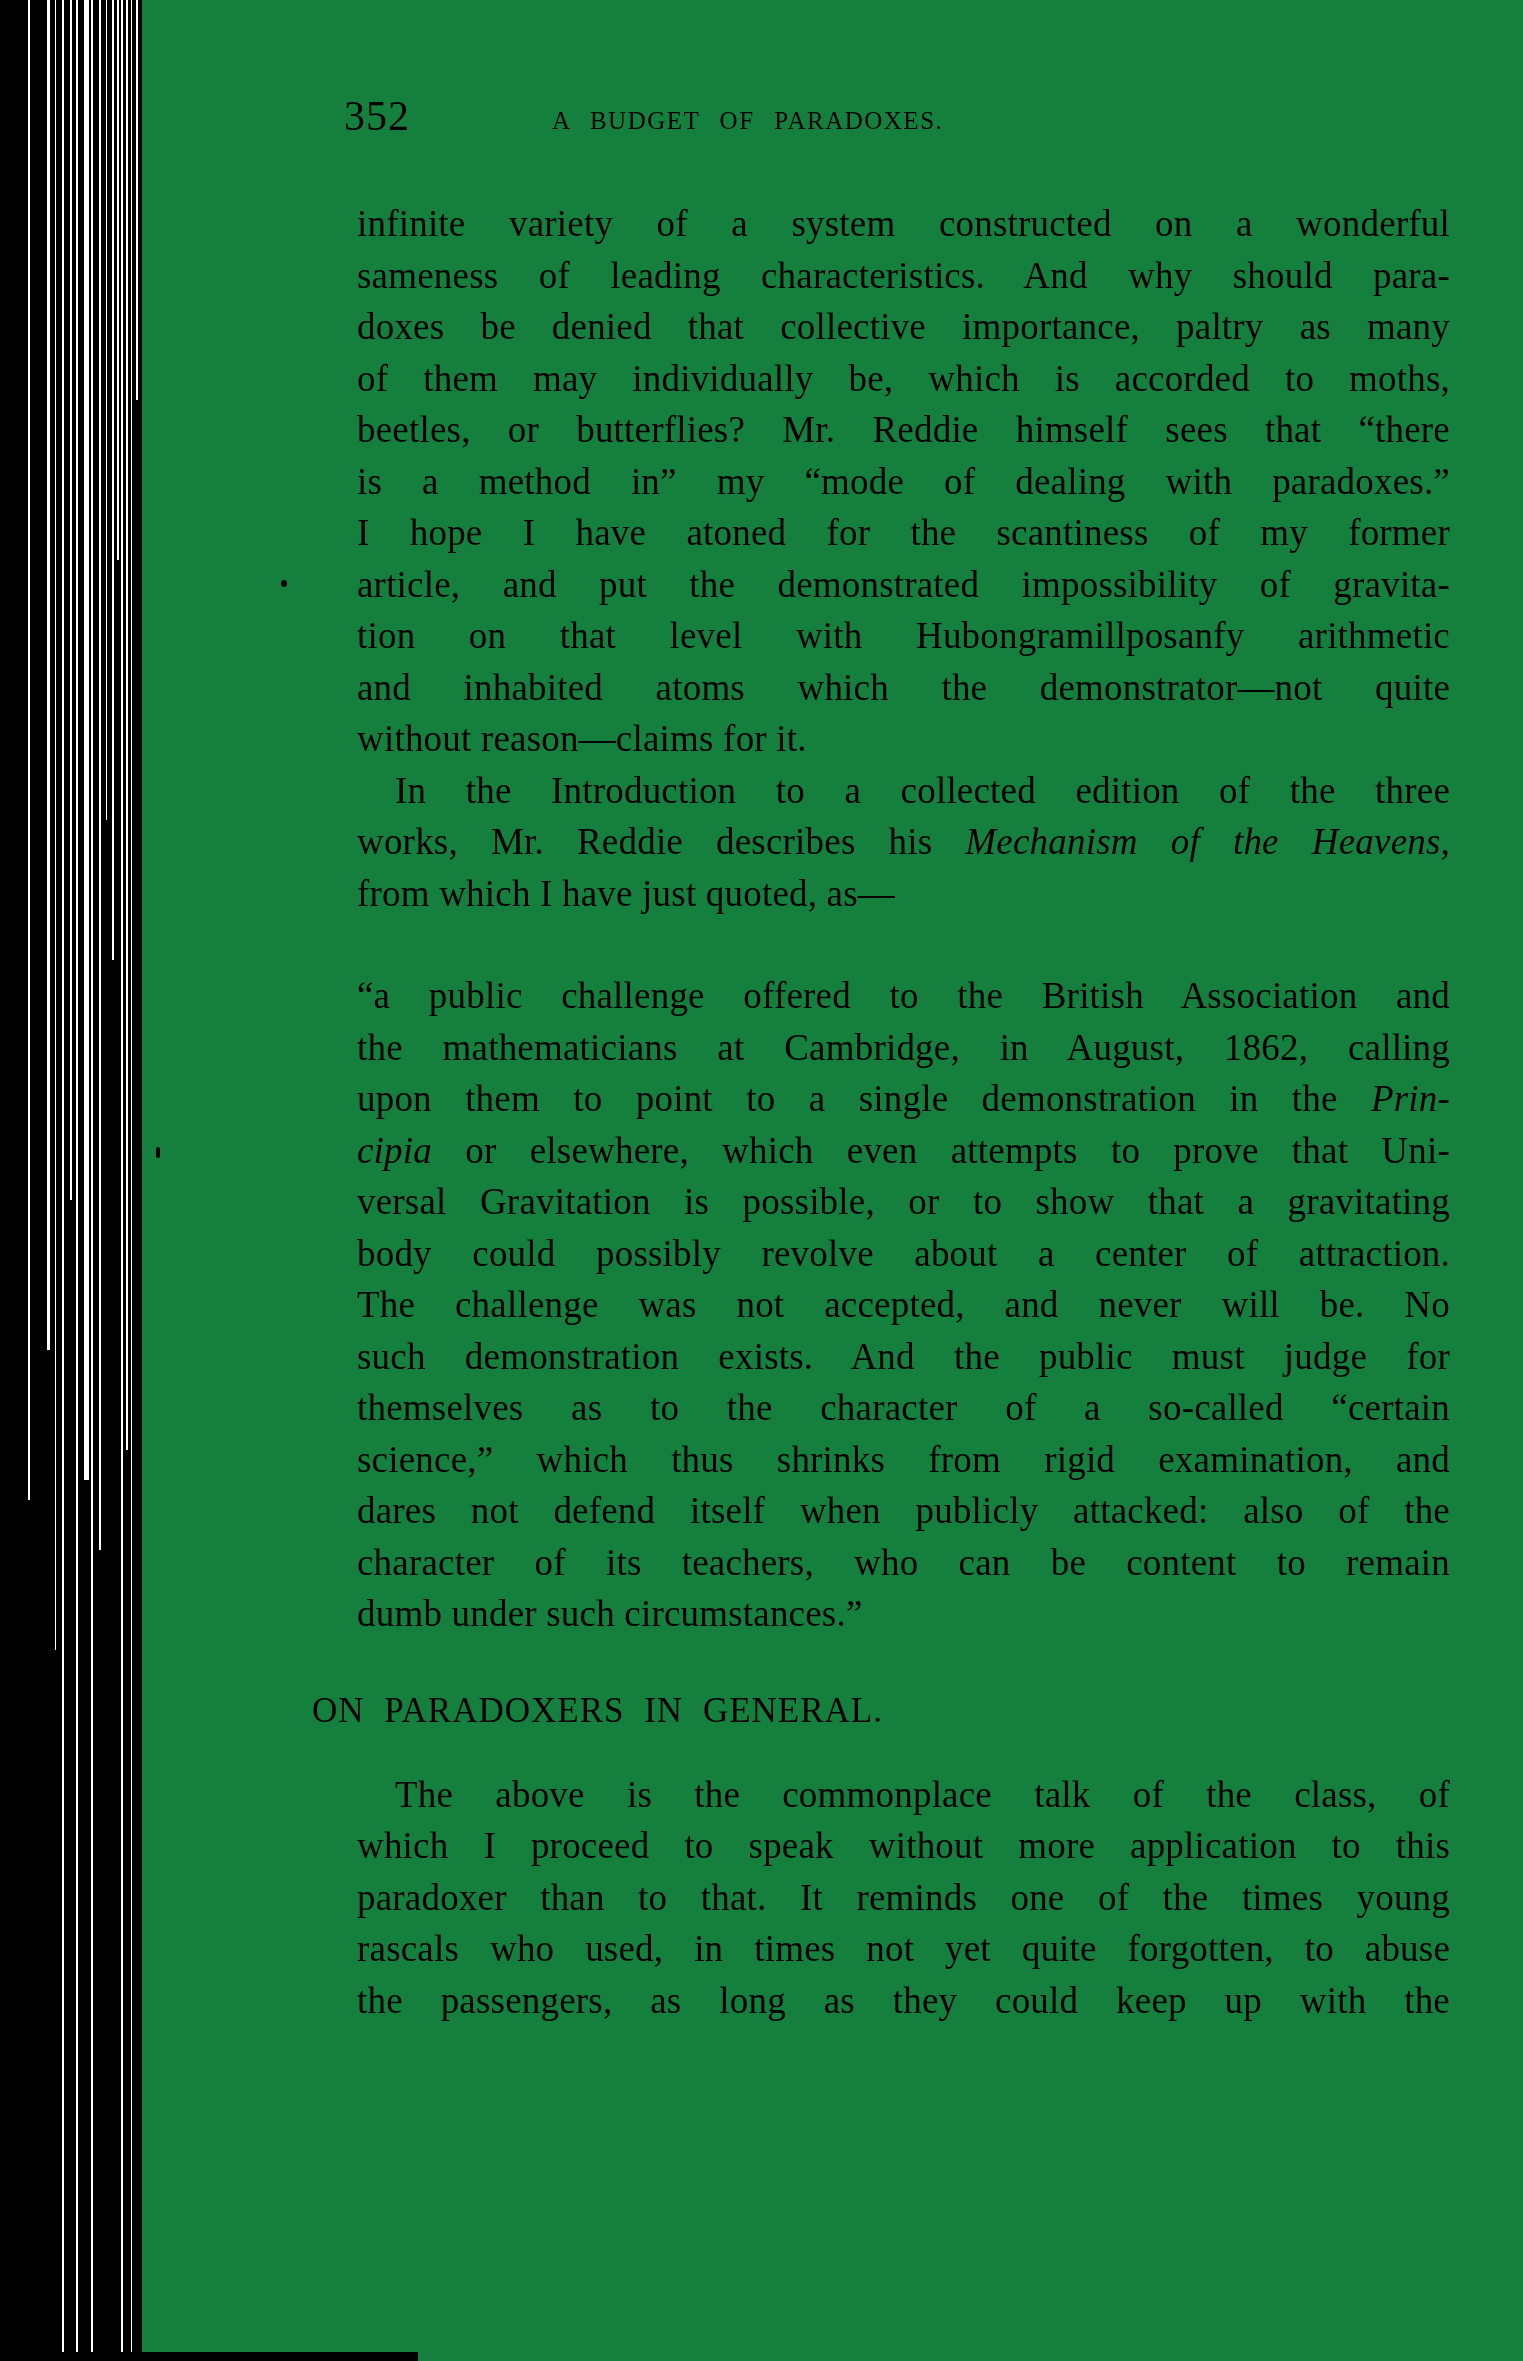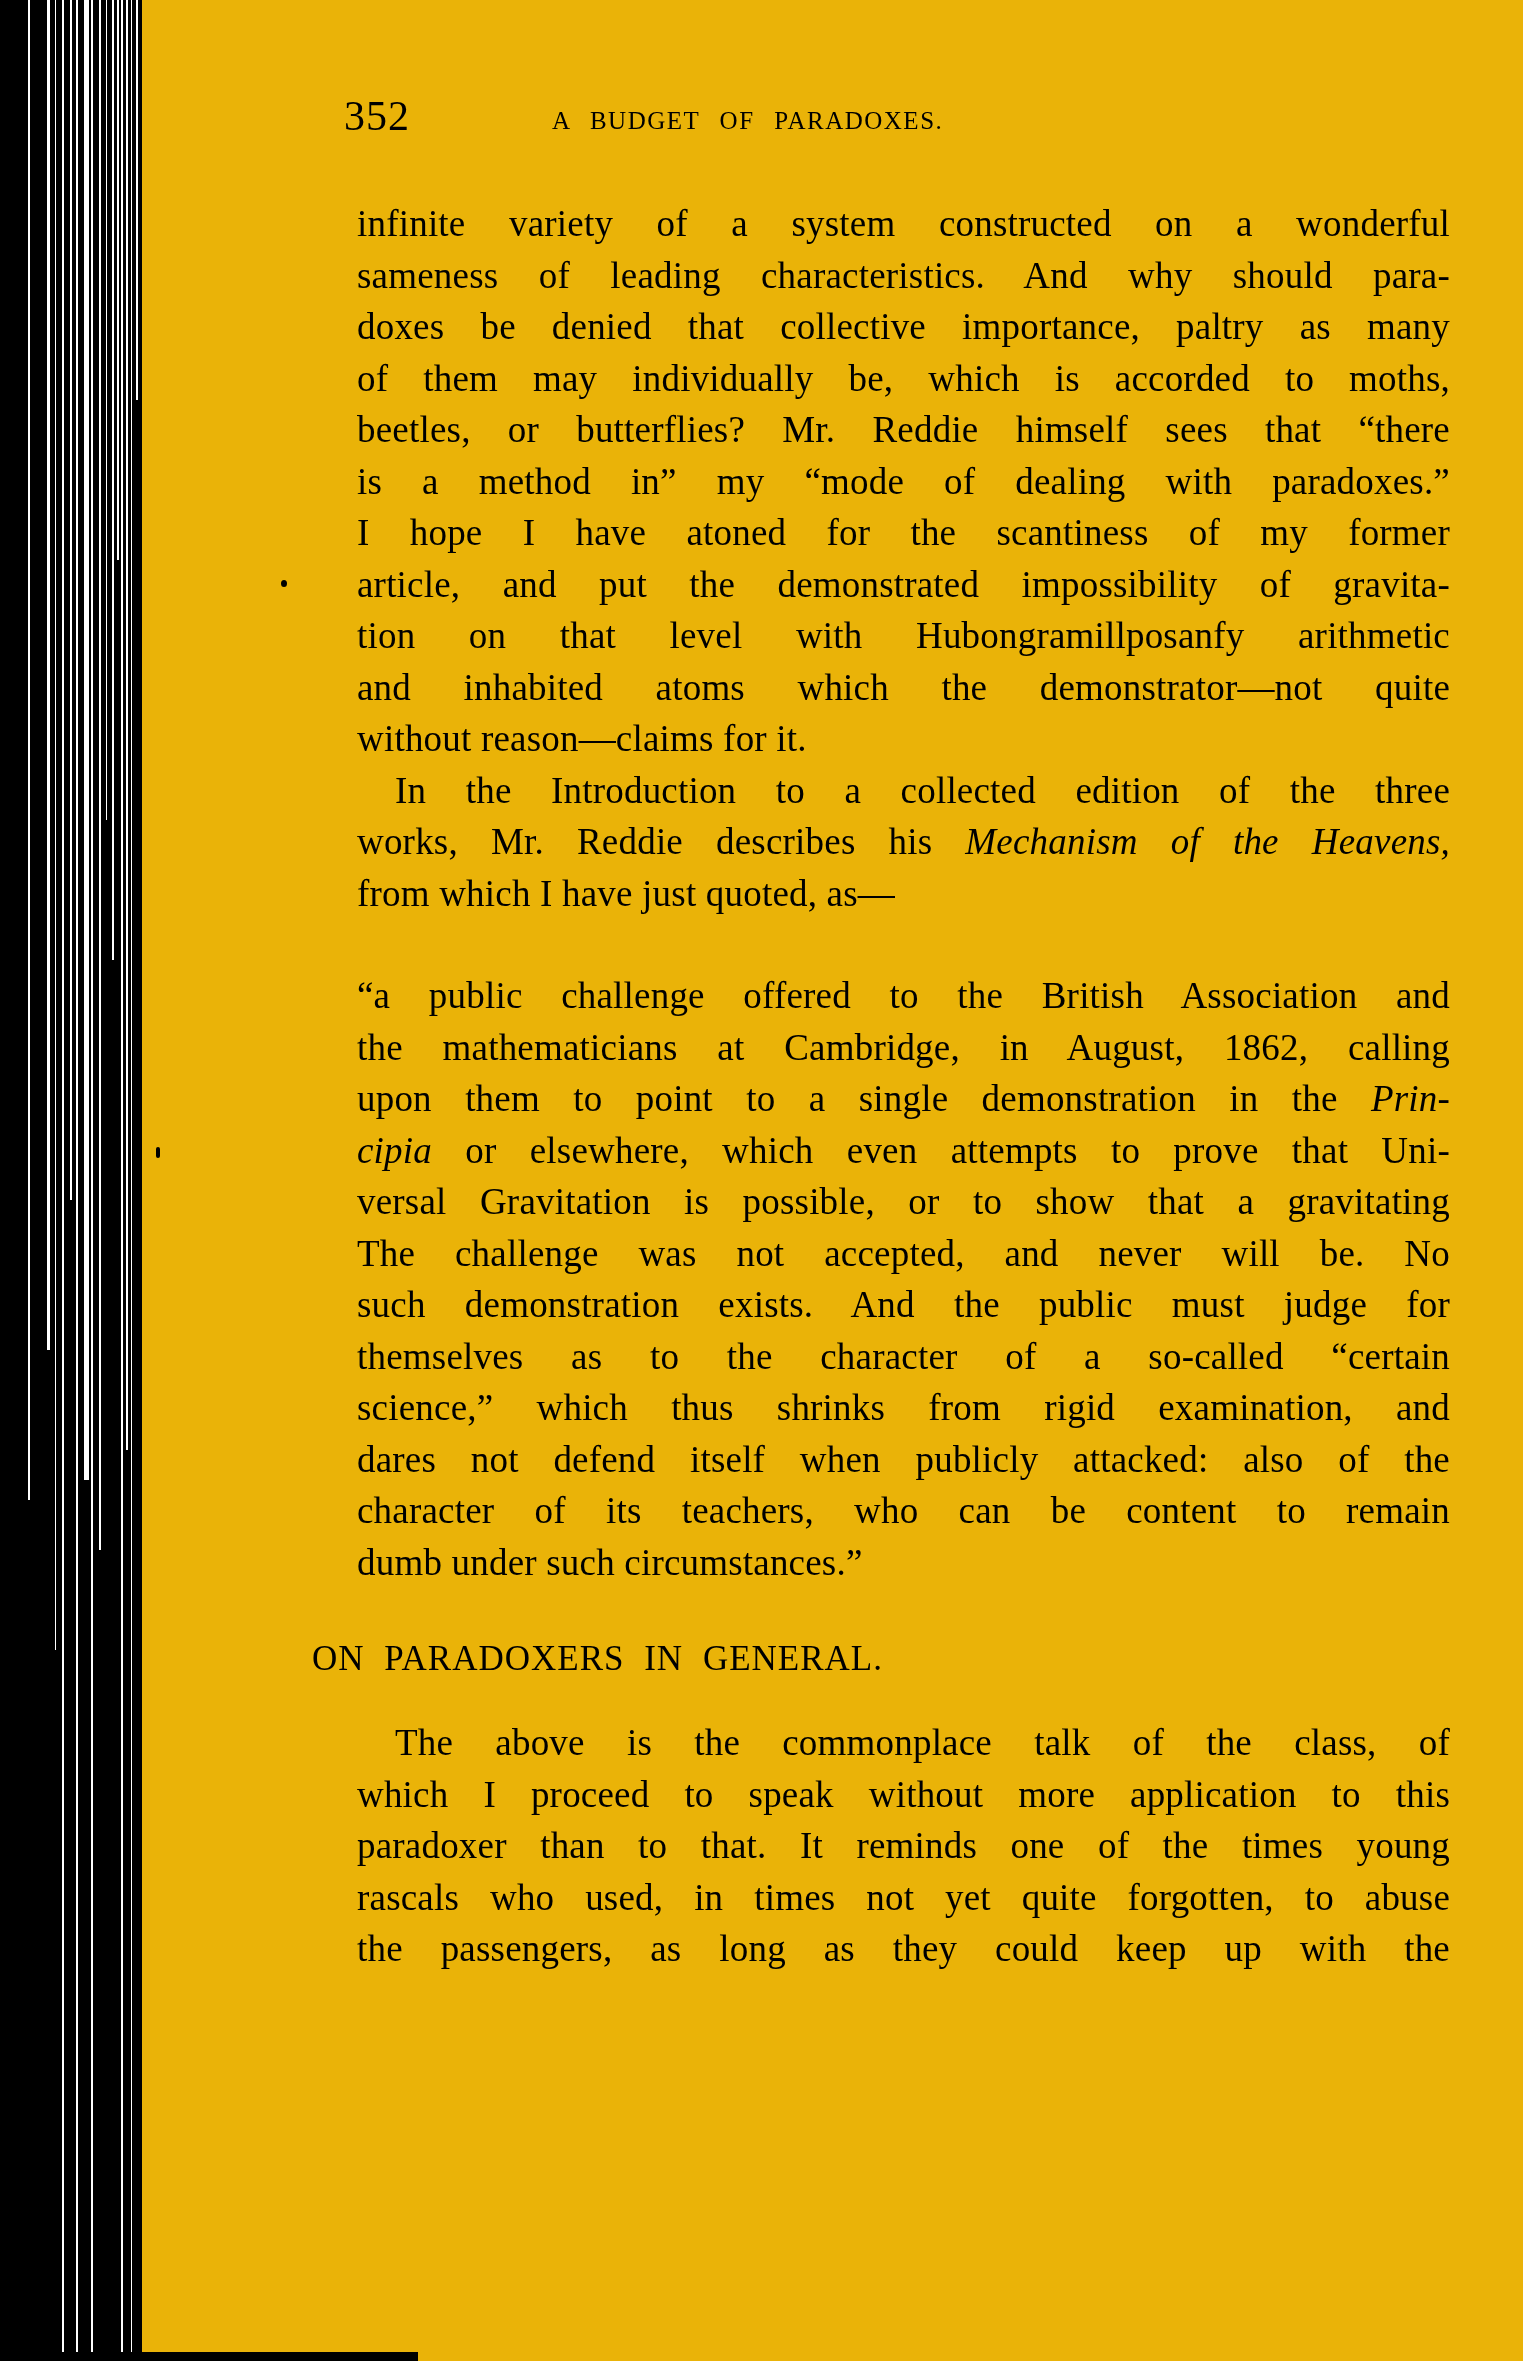--- a/index.html
+++ b/index.html
@@ -1,20 +1,20 @@
 <!DOCTYPE html>
 <html><head>
 <meta charset="utf-8">
 <title>Scanned book page</title>
 <style>
   html,body{margin:0;padding:0;background:#777;}
   .page{
     position:relative;
     width:1523px;height:2361px;
-    background:#eab308;
+    background:#15803d;
     overflow:hidden;
     font-family:"Liberation Serif", serif;
     color:#000;
   }
   
   .gutter{
     position:absolute;left:0;top:0;width:142px;height:2361px;
     background:#000;
   }
   .streak{
@@ -111,20 +111,21 @@
         <div class="line indent"><span>In the Introduction to a collected edition of the three</span></div>
         <div class="line"><span>works, Mr. Reddie describes his </span><em>Mechanism of the Heavens,</em></div>
         <div class="line lastline"><span>from which I have just quoted, as—</span></div>
       </div>
     <div class="para" id="para2">
         <div class="line"><span>“a public challenge offered to the British Association and</span></div>
         <div class="line"><span>the mathematicians at Cambridge, in August, 1862, calling</span></div>
         <div class="line"><span>upon them to point to a single demonstration in the </span><em>Prin-</em></div>
         <div class="line"><em>cipia</em><span> or elsewhere, which even attempts to prove that Uni-</span></div>
         <div class="line"><span>versal Gravitation is possible, or to show that a gravitating</span></div>
+        <div class="line"><span>body could possibly revolve about a center of attraction.</span></div>
         <div class="line"><span>The challenge was not accepted, and never will be.  No</span></div>
         <div class="line"><span>such demonstration exists.  And the public must judge for</span></div>
         <div class="line"><span>themselves as to the character of a so-called “certain</span></div>
         <div class="line"><span>science,” which thus shrinks from rigid examination, and</span></div>
         <div class="line"><span>dares not defend itself when publicly attacked: also of the</span></div>
         <div class="line"><span>character of its teachers, who can be content to remain</span></div>
         <div class="line lastline"><span>dumb under such circumstances.”</span></div>
       </div>
     <h2 class="heading">ON PARADOXERS IN GENERAL.</h2>
     <div class="para" id="para3">

